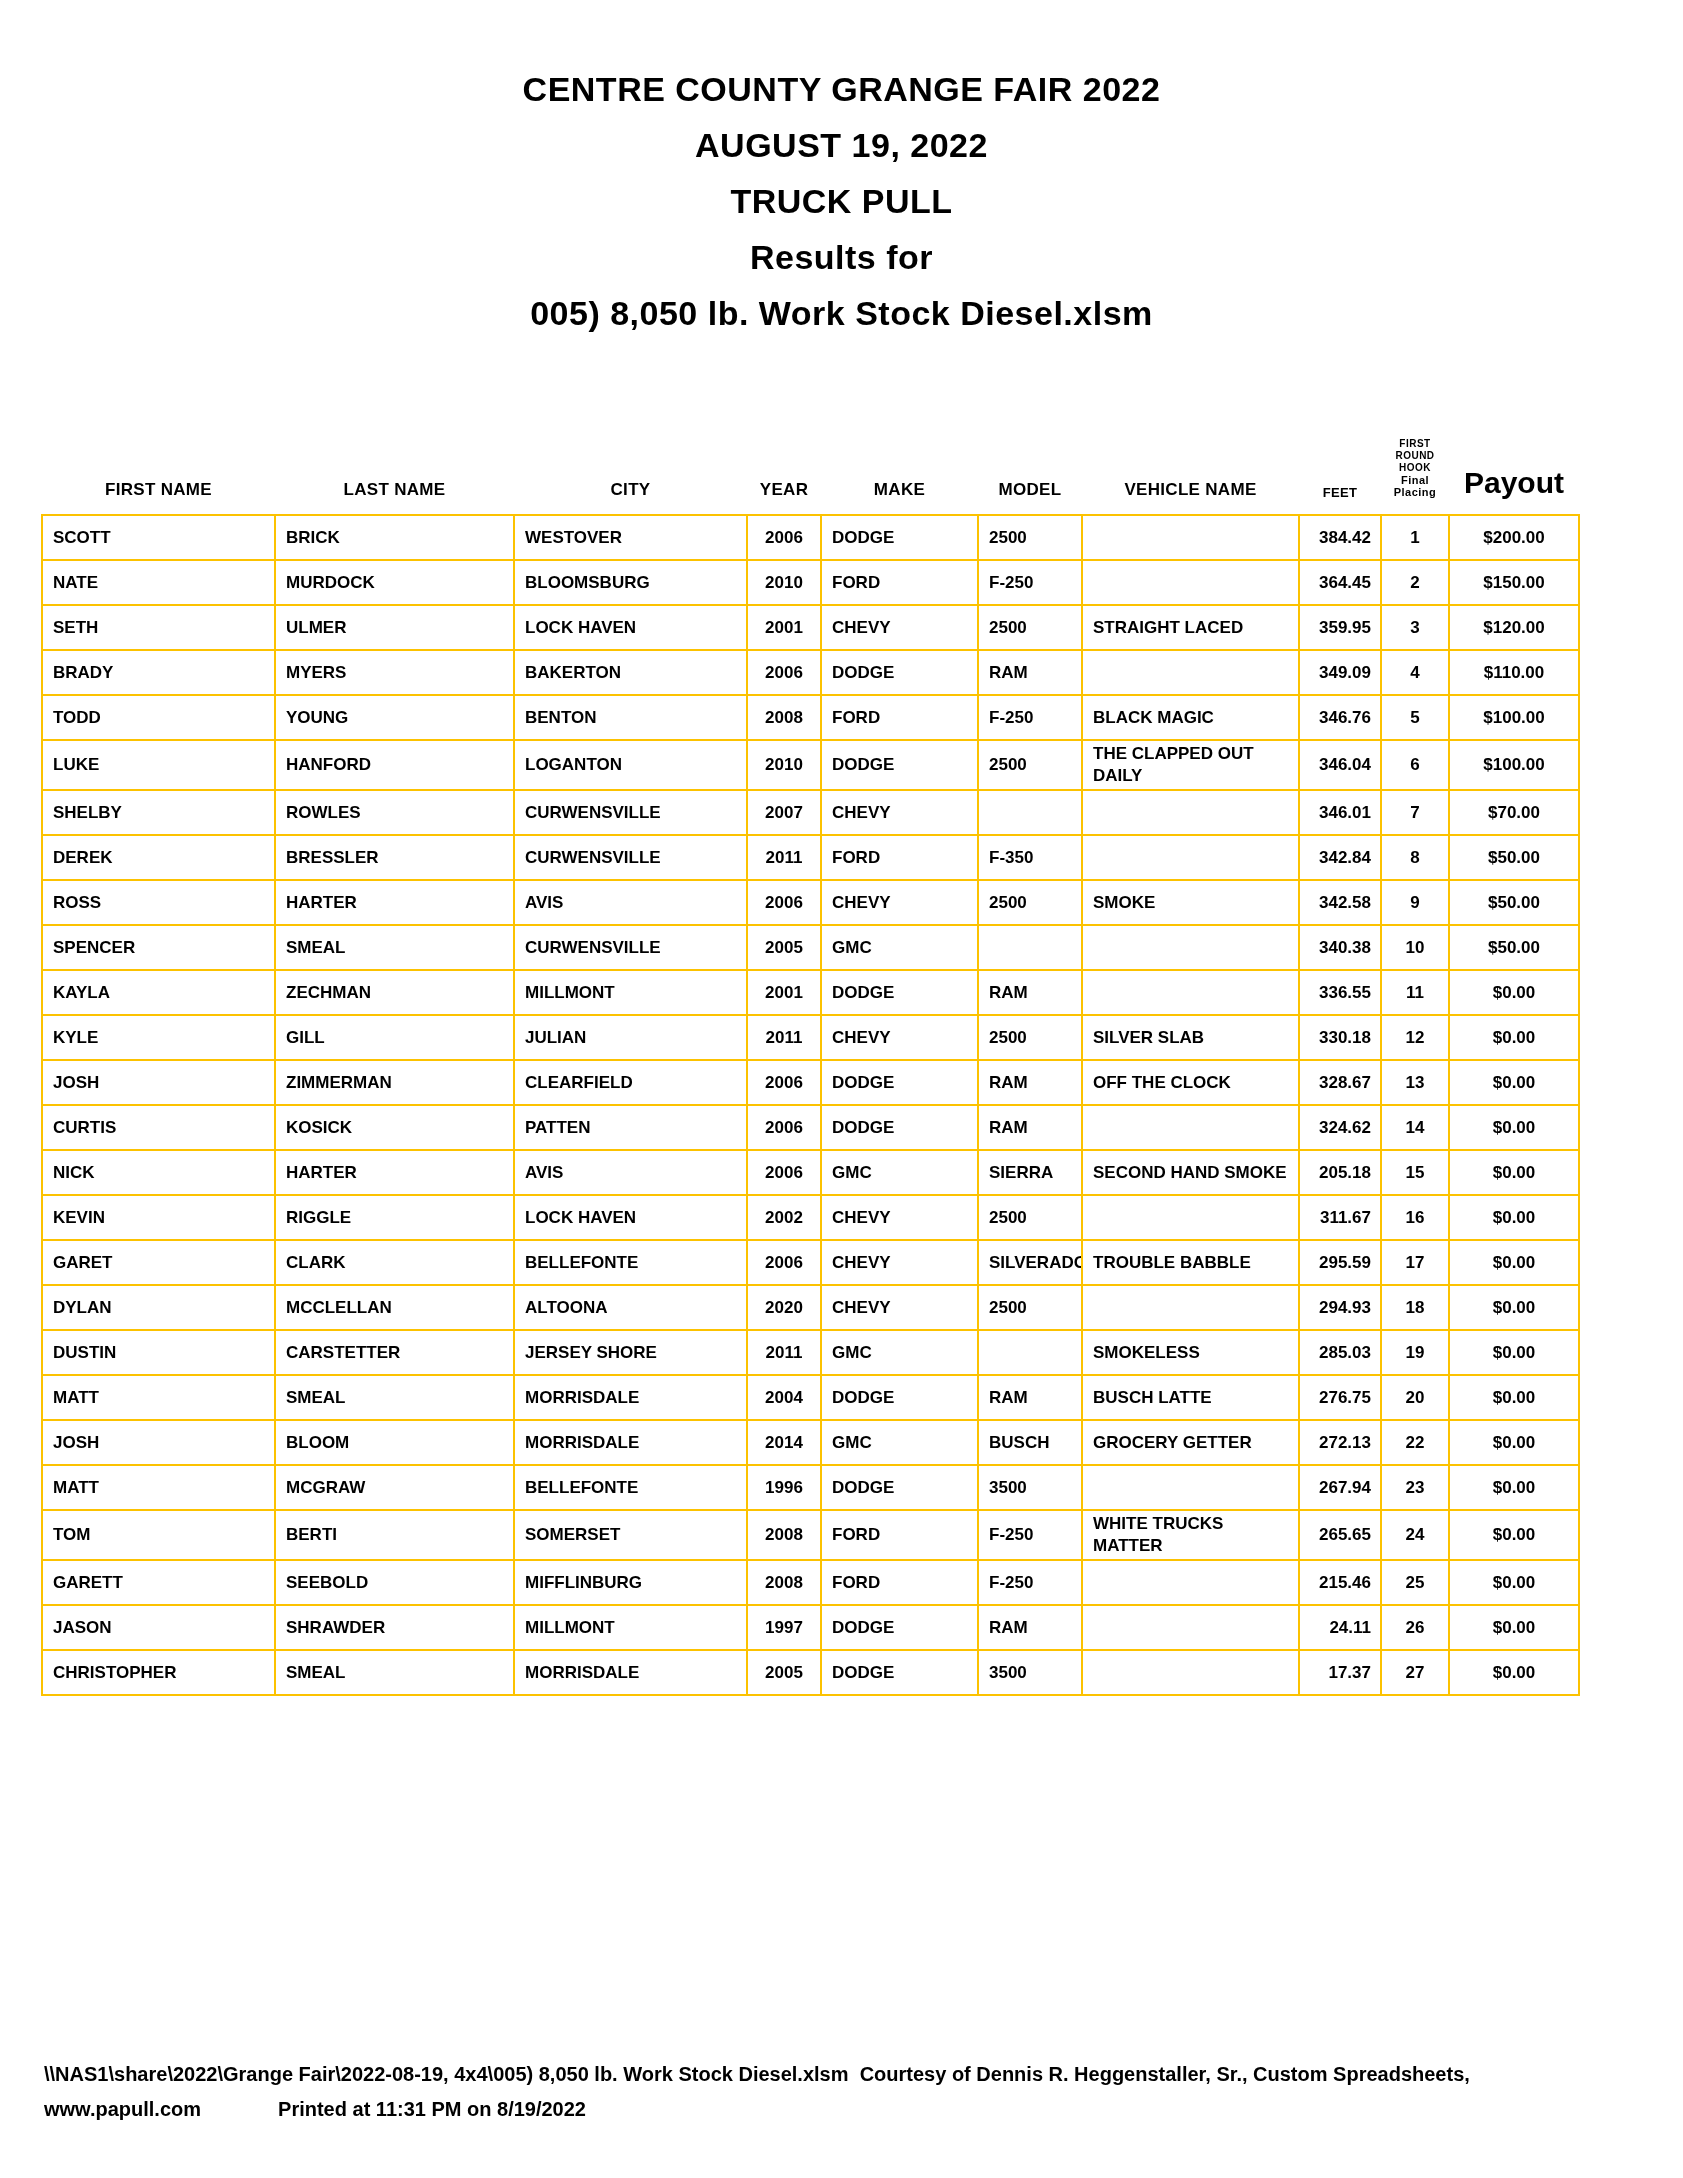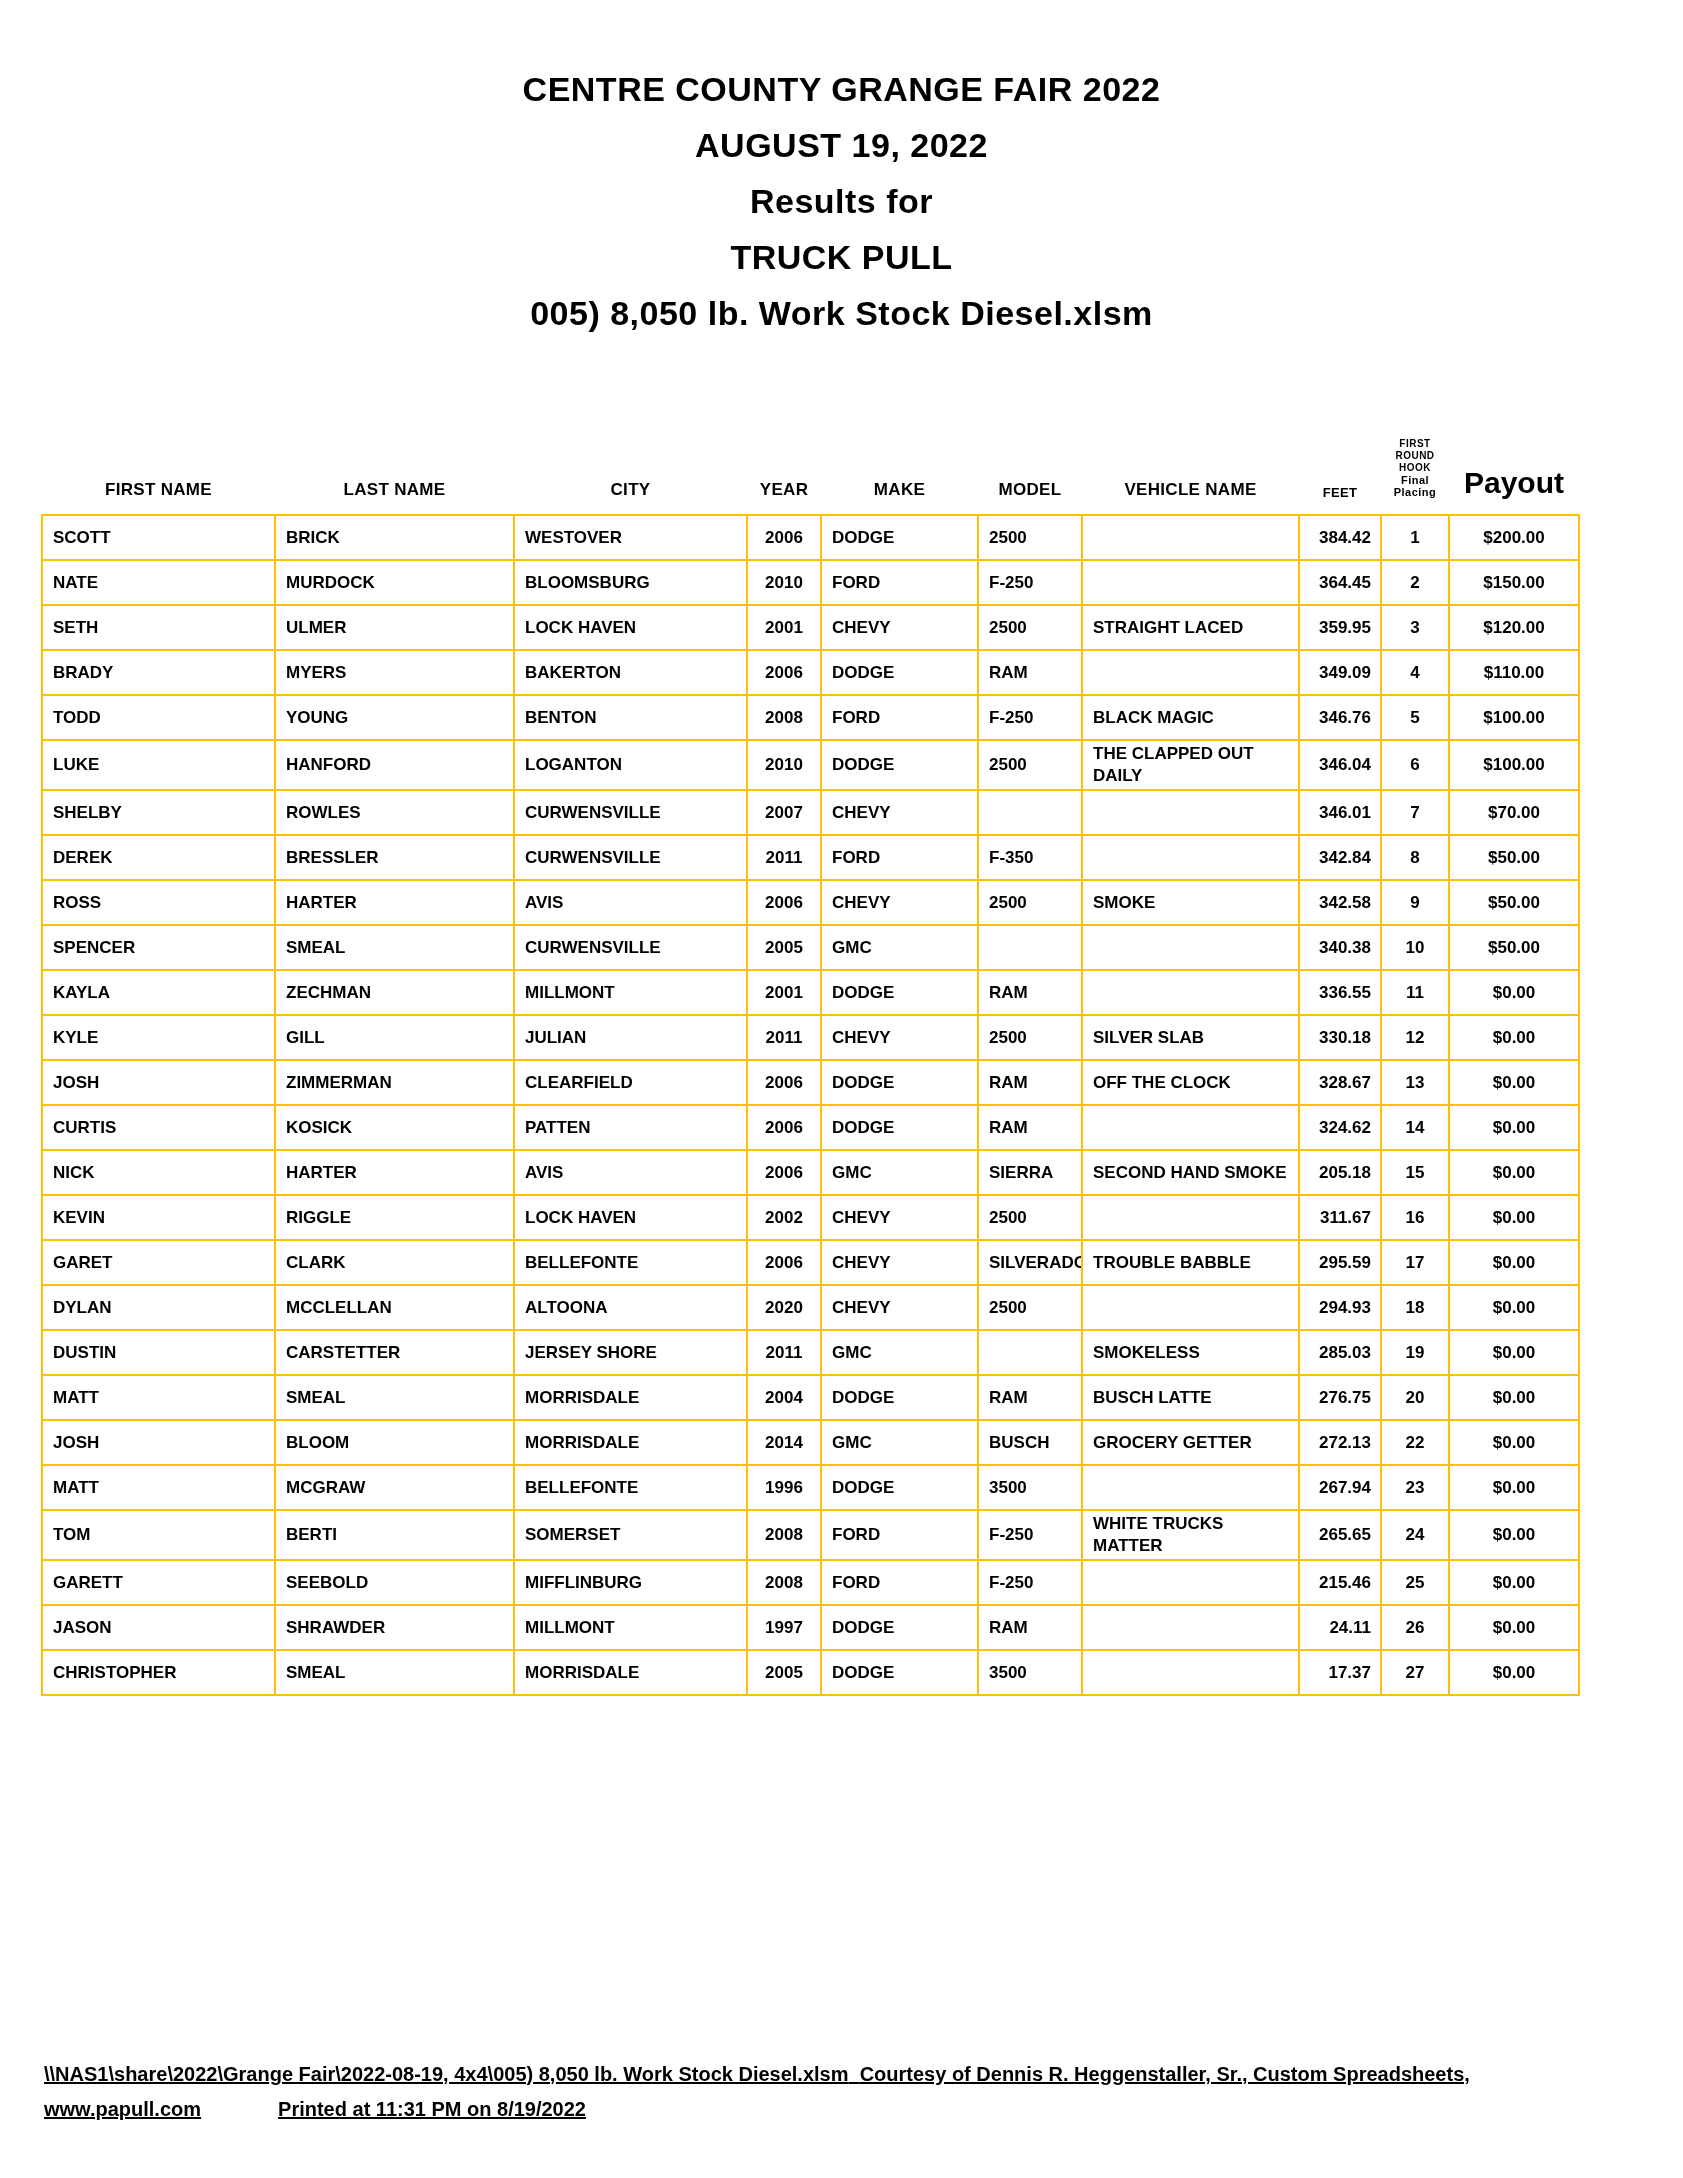--- a/index.html
+++ b/index.html
@@ -60,34 +60,33 @@
   td.c-feet { text-align: right; padding-right: 9px; }
 
   
   .doc-footer {
     position: absolute;
     left: 44px;
     top: 2057px;
     font-size: 20px;
     line-height: 35px;
     white-space: nowrap;
-    text-decoration: underline;
   }
   .doc-footer .printed { margin-left: 77px; }
 </style>
 </head>
 <body>
 
 <div class="page">
 
   <div class="title-block">
     <div>CENTRE COUNTY GRANGE FAIR 2022</div>
     <div>AUGUST 19, 2022</div>
+    <div>TRUCK PULL</div>
     <div>Results for</div>
-    <div>TRUCK PULL</div>
     <div>005) 8,050 lb. Work Stock Diesel.xlsm</div>
   </div>
 
   <table class="results">
     <colgroup>
       <col style="width:233px">
         <col style="width:239px">
         <col style="width:233px">
       <col style="width:74px">
         <col style="width:157px">

